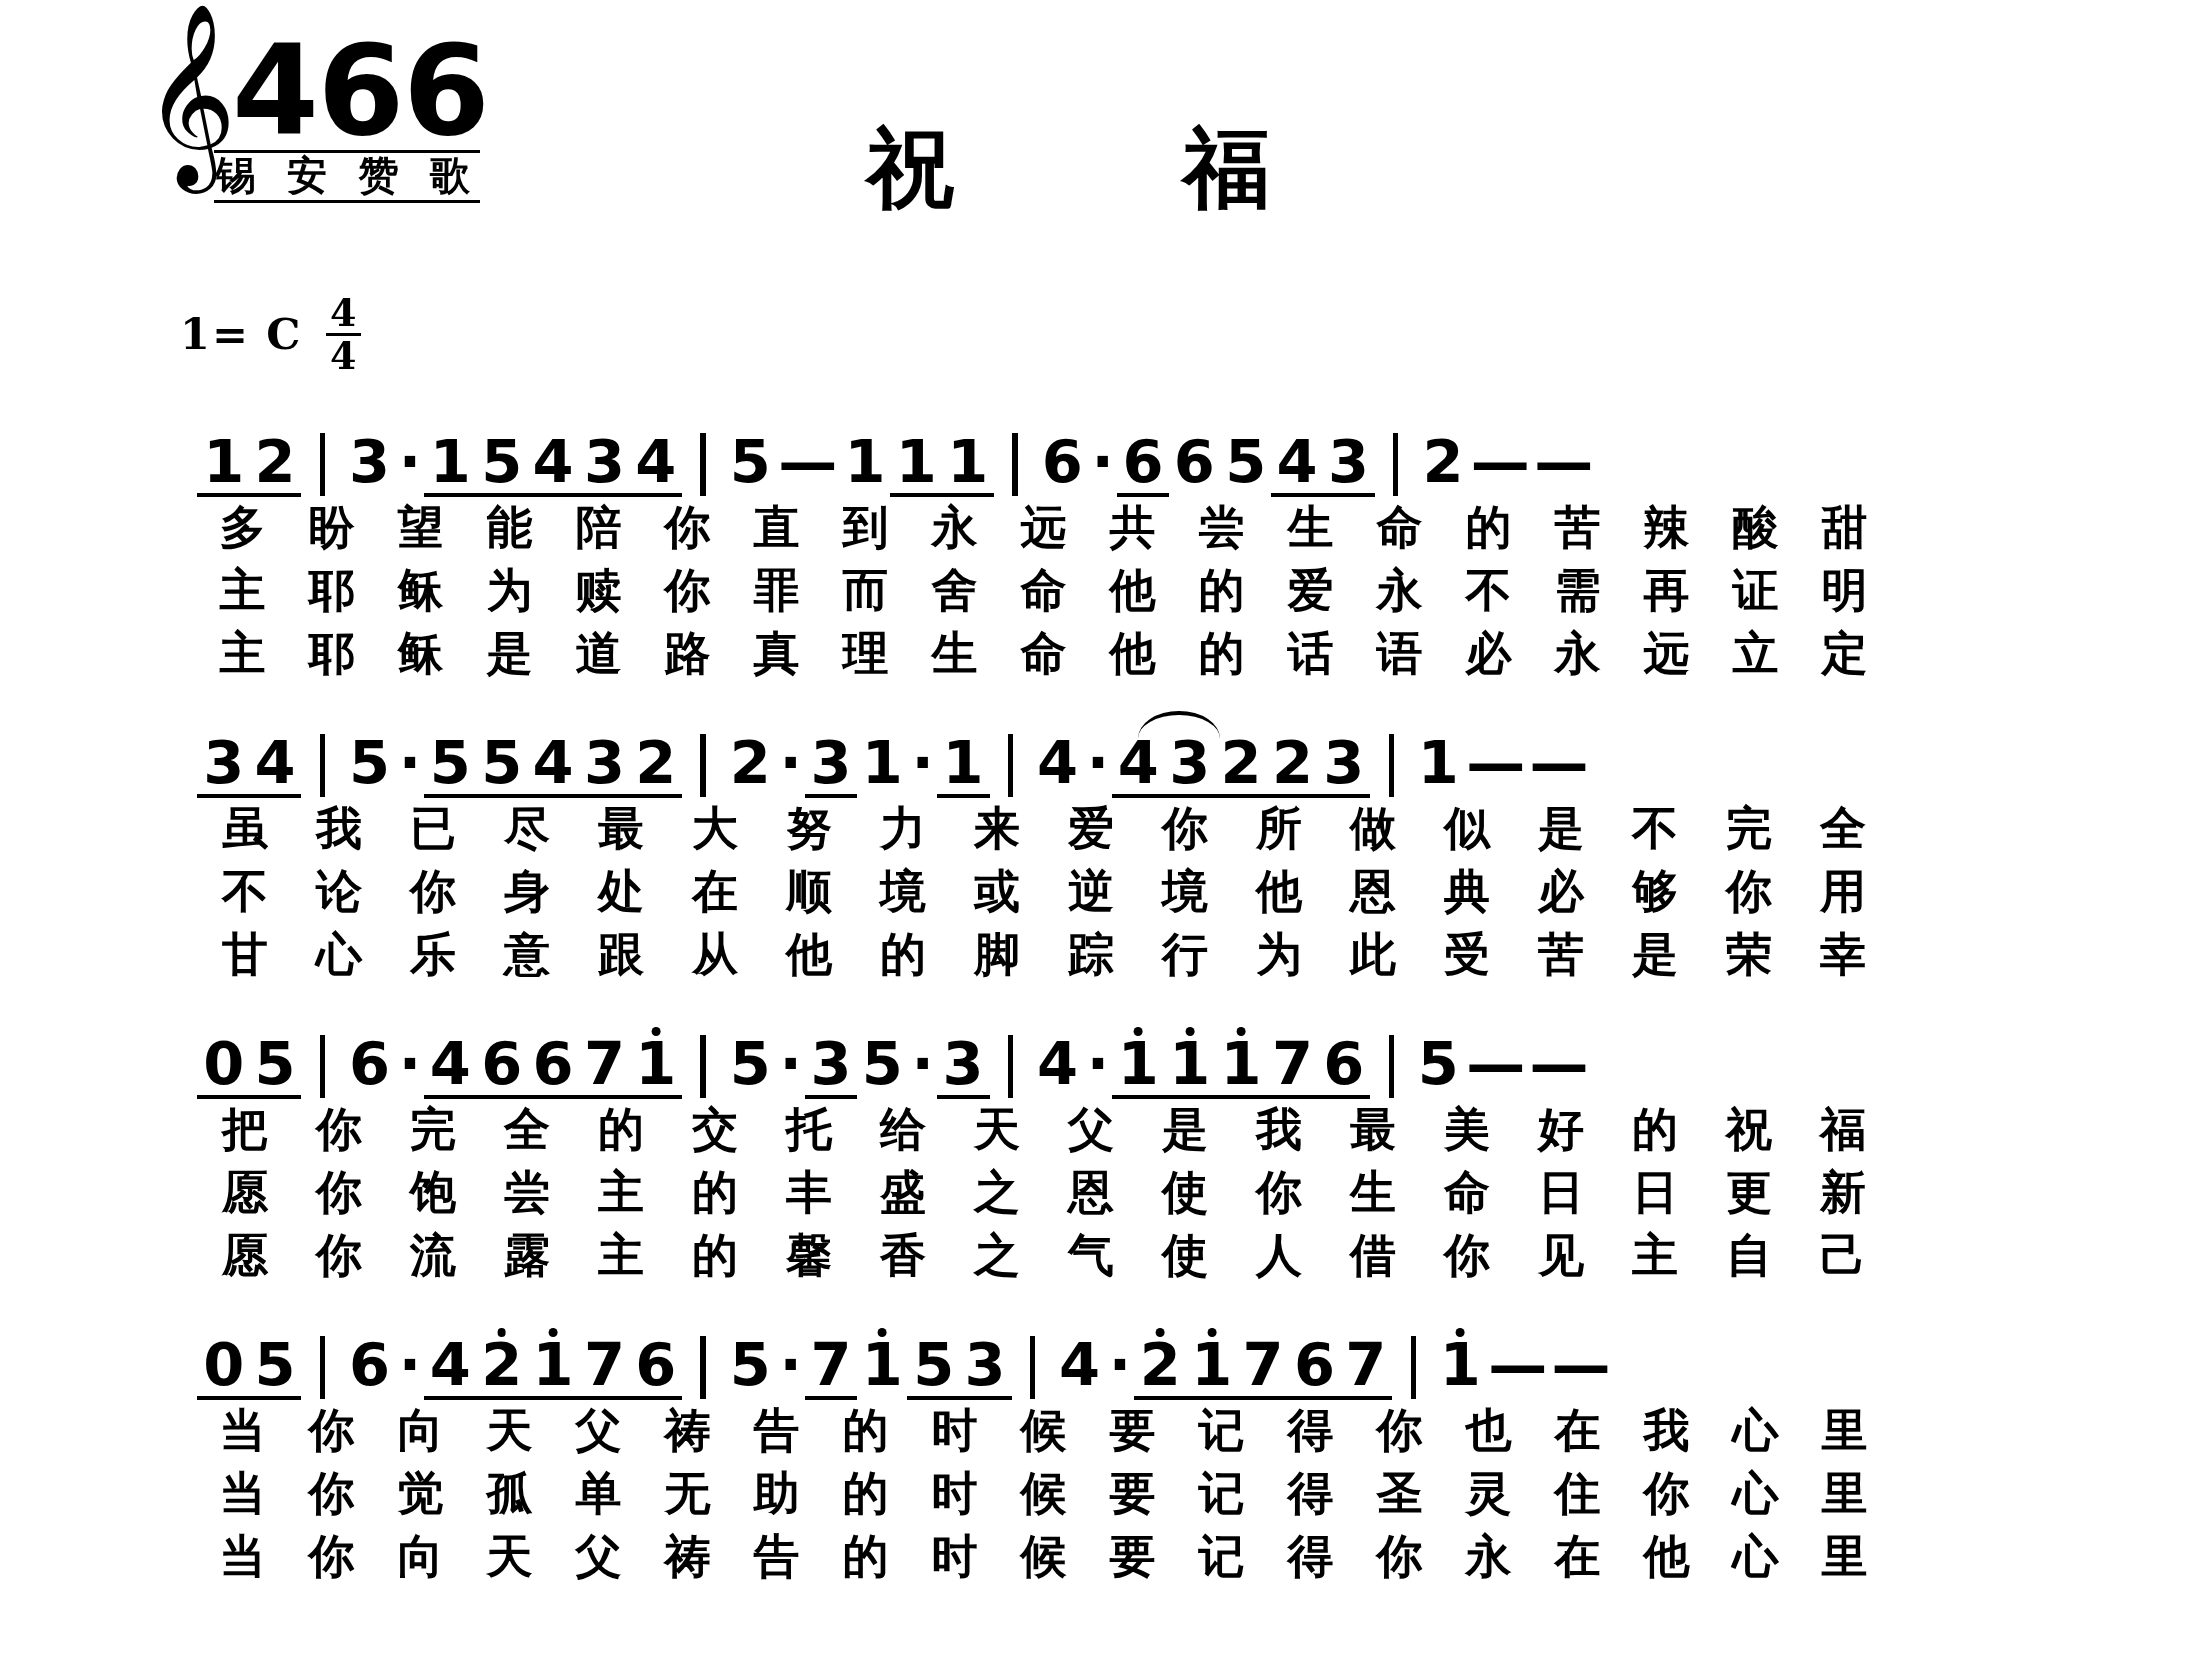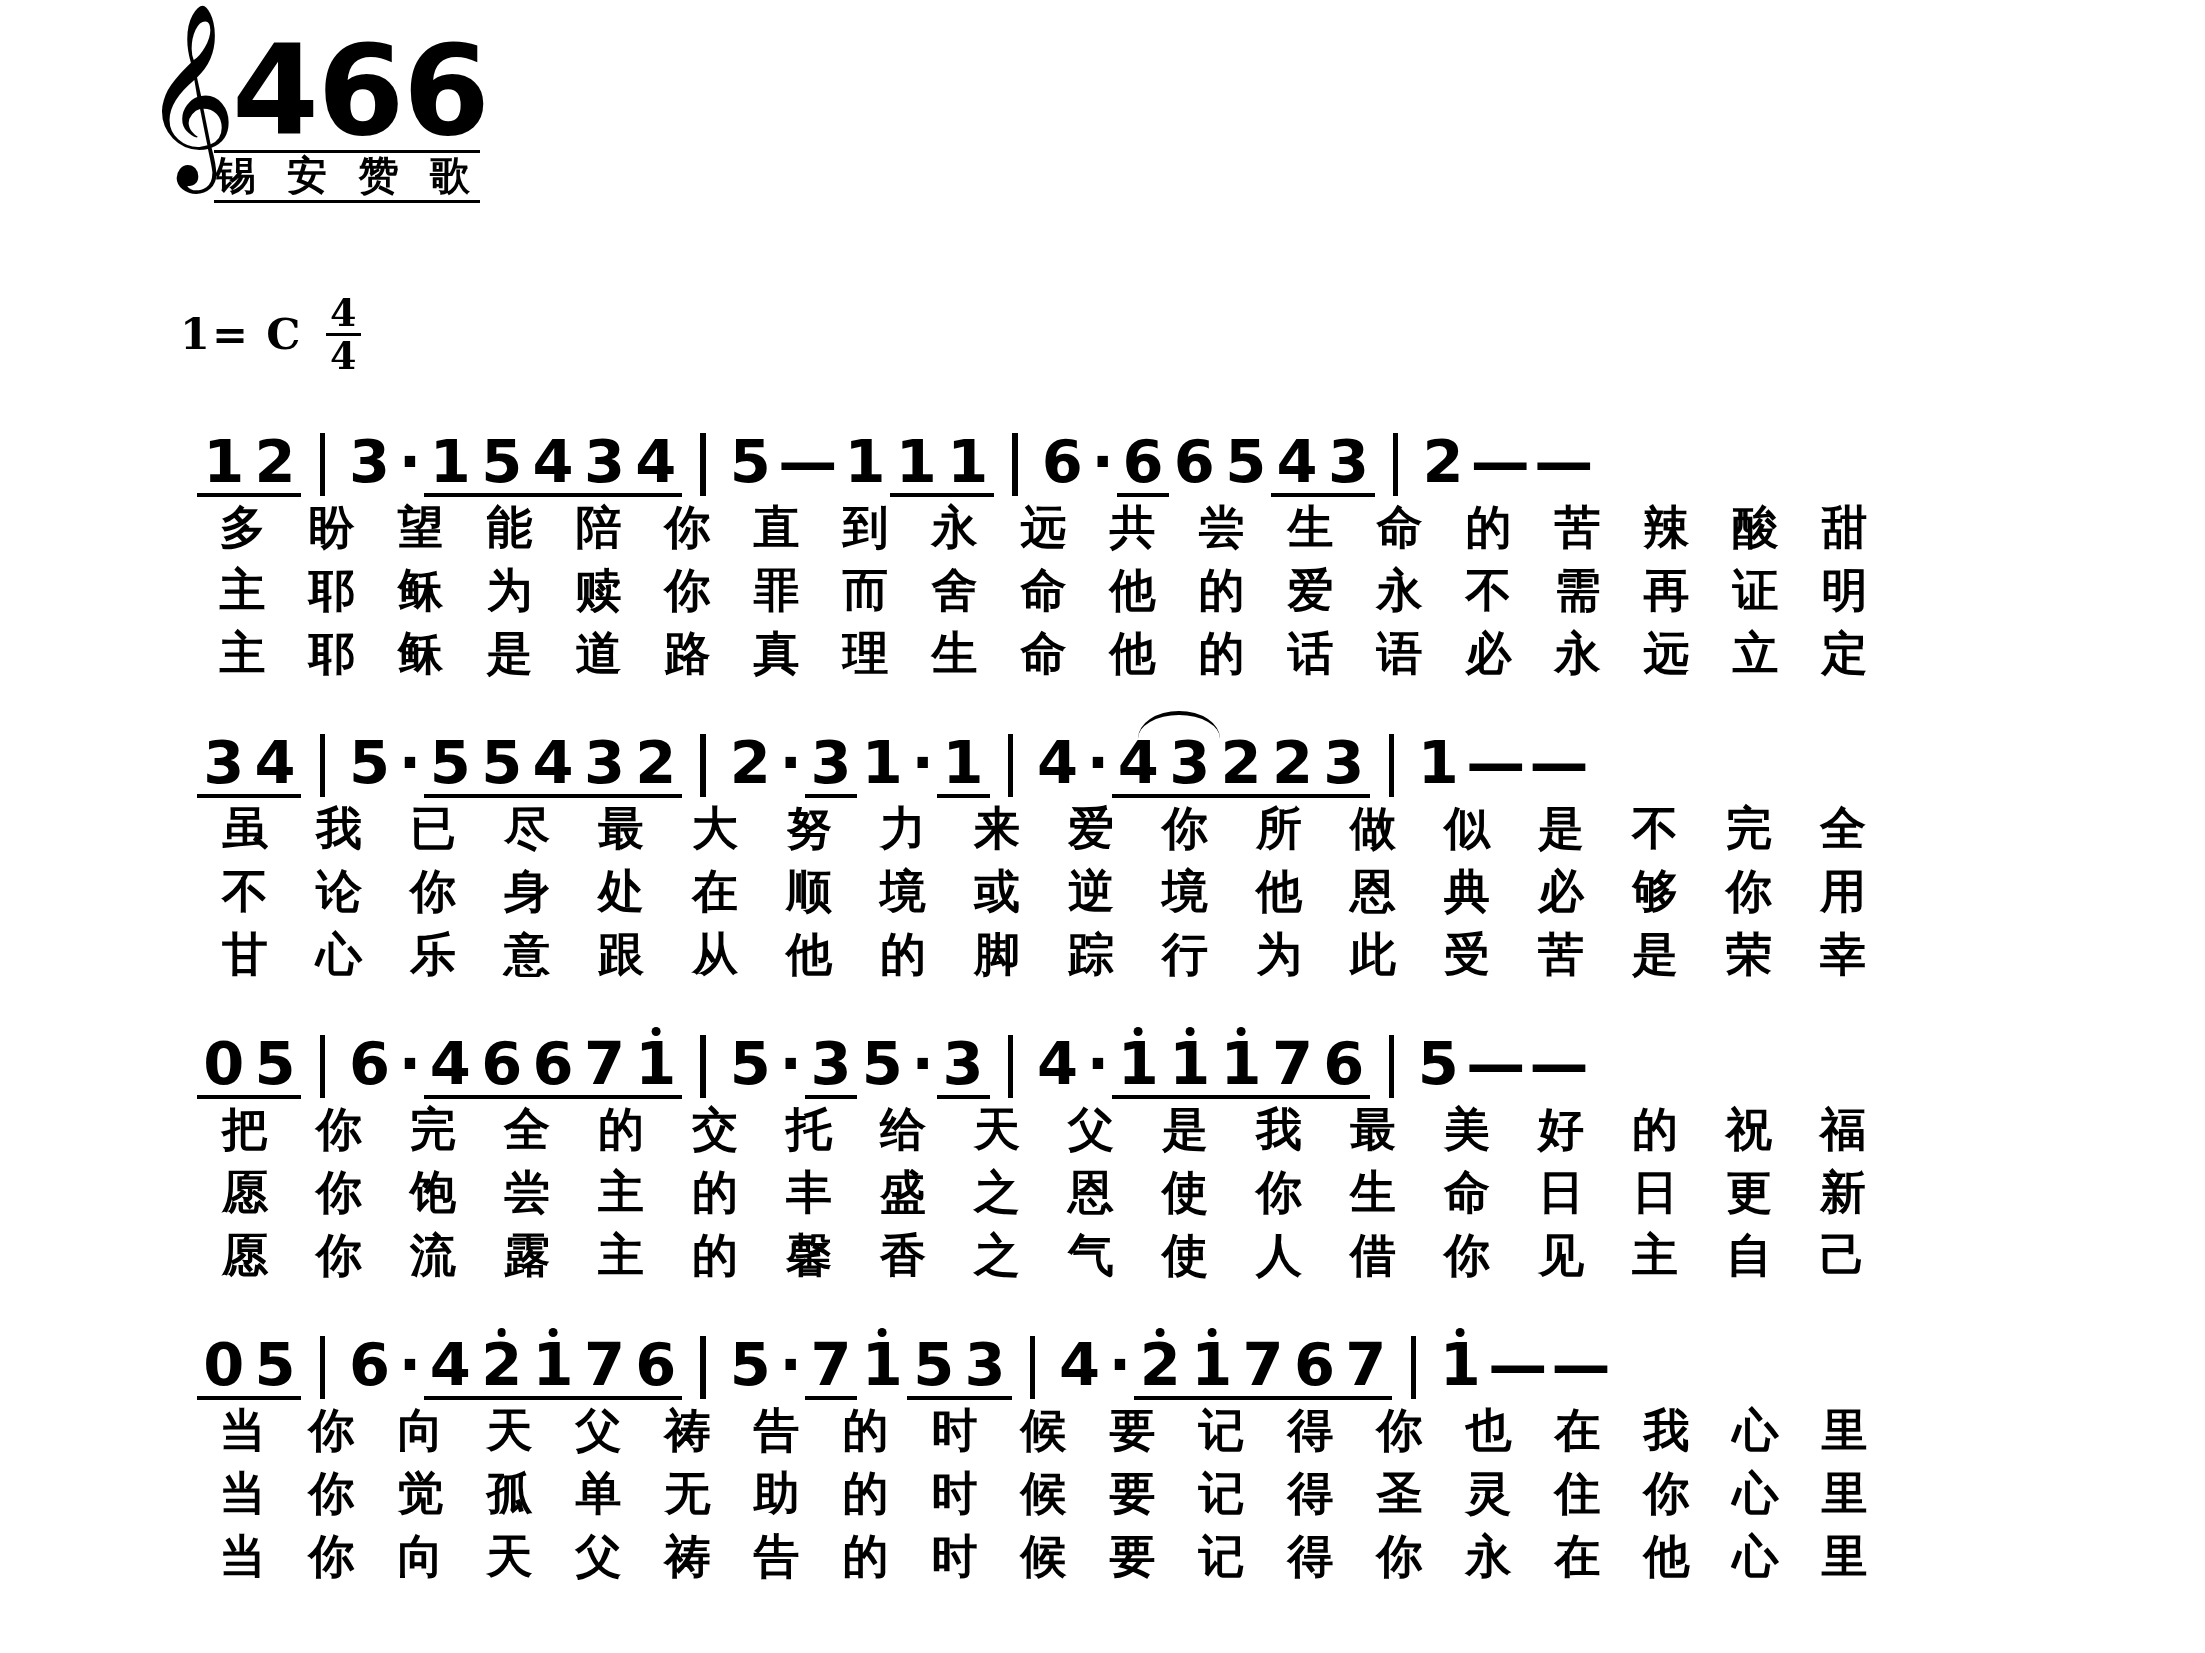--- a/index.html
+++ b/index.html
@@ -209,20 +209,21 @@
 <div class="header">
 
   <div class="hymn-number-block">
     <div class="hymn-number-row">
       <span class="clef-glyph">𝄞</span>
       <span class="hymn-number">466</span>
     </div>
     <div class="hymn-section">锡 安 赞 歌</div>
   </div>
 
+  <div class="song-title">祝　福</div>
 </div>
 
 <div class="keyline">
   <span class="key-eq">1=</span>
   <span class="key-name">C</span>
   <span class="meter">
     <span class="num">4</span>
     <span class="den">4</span>
   </span>
 </div>

